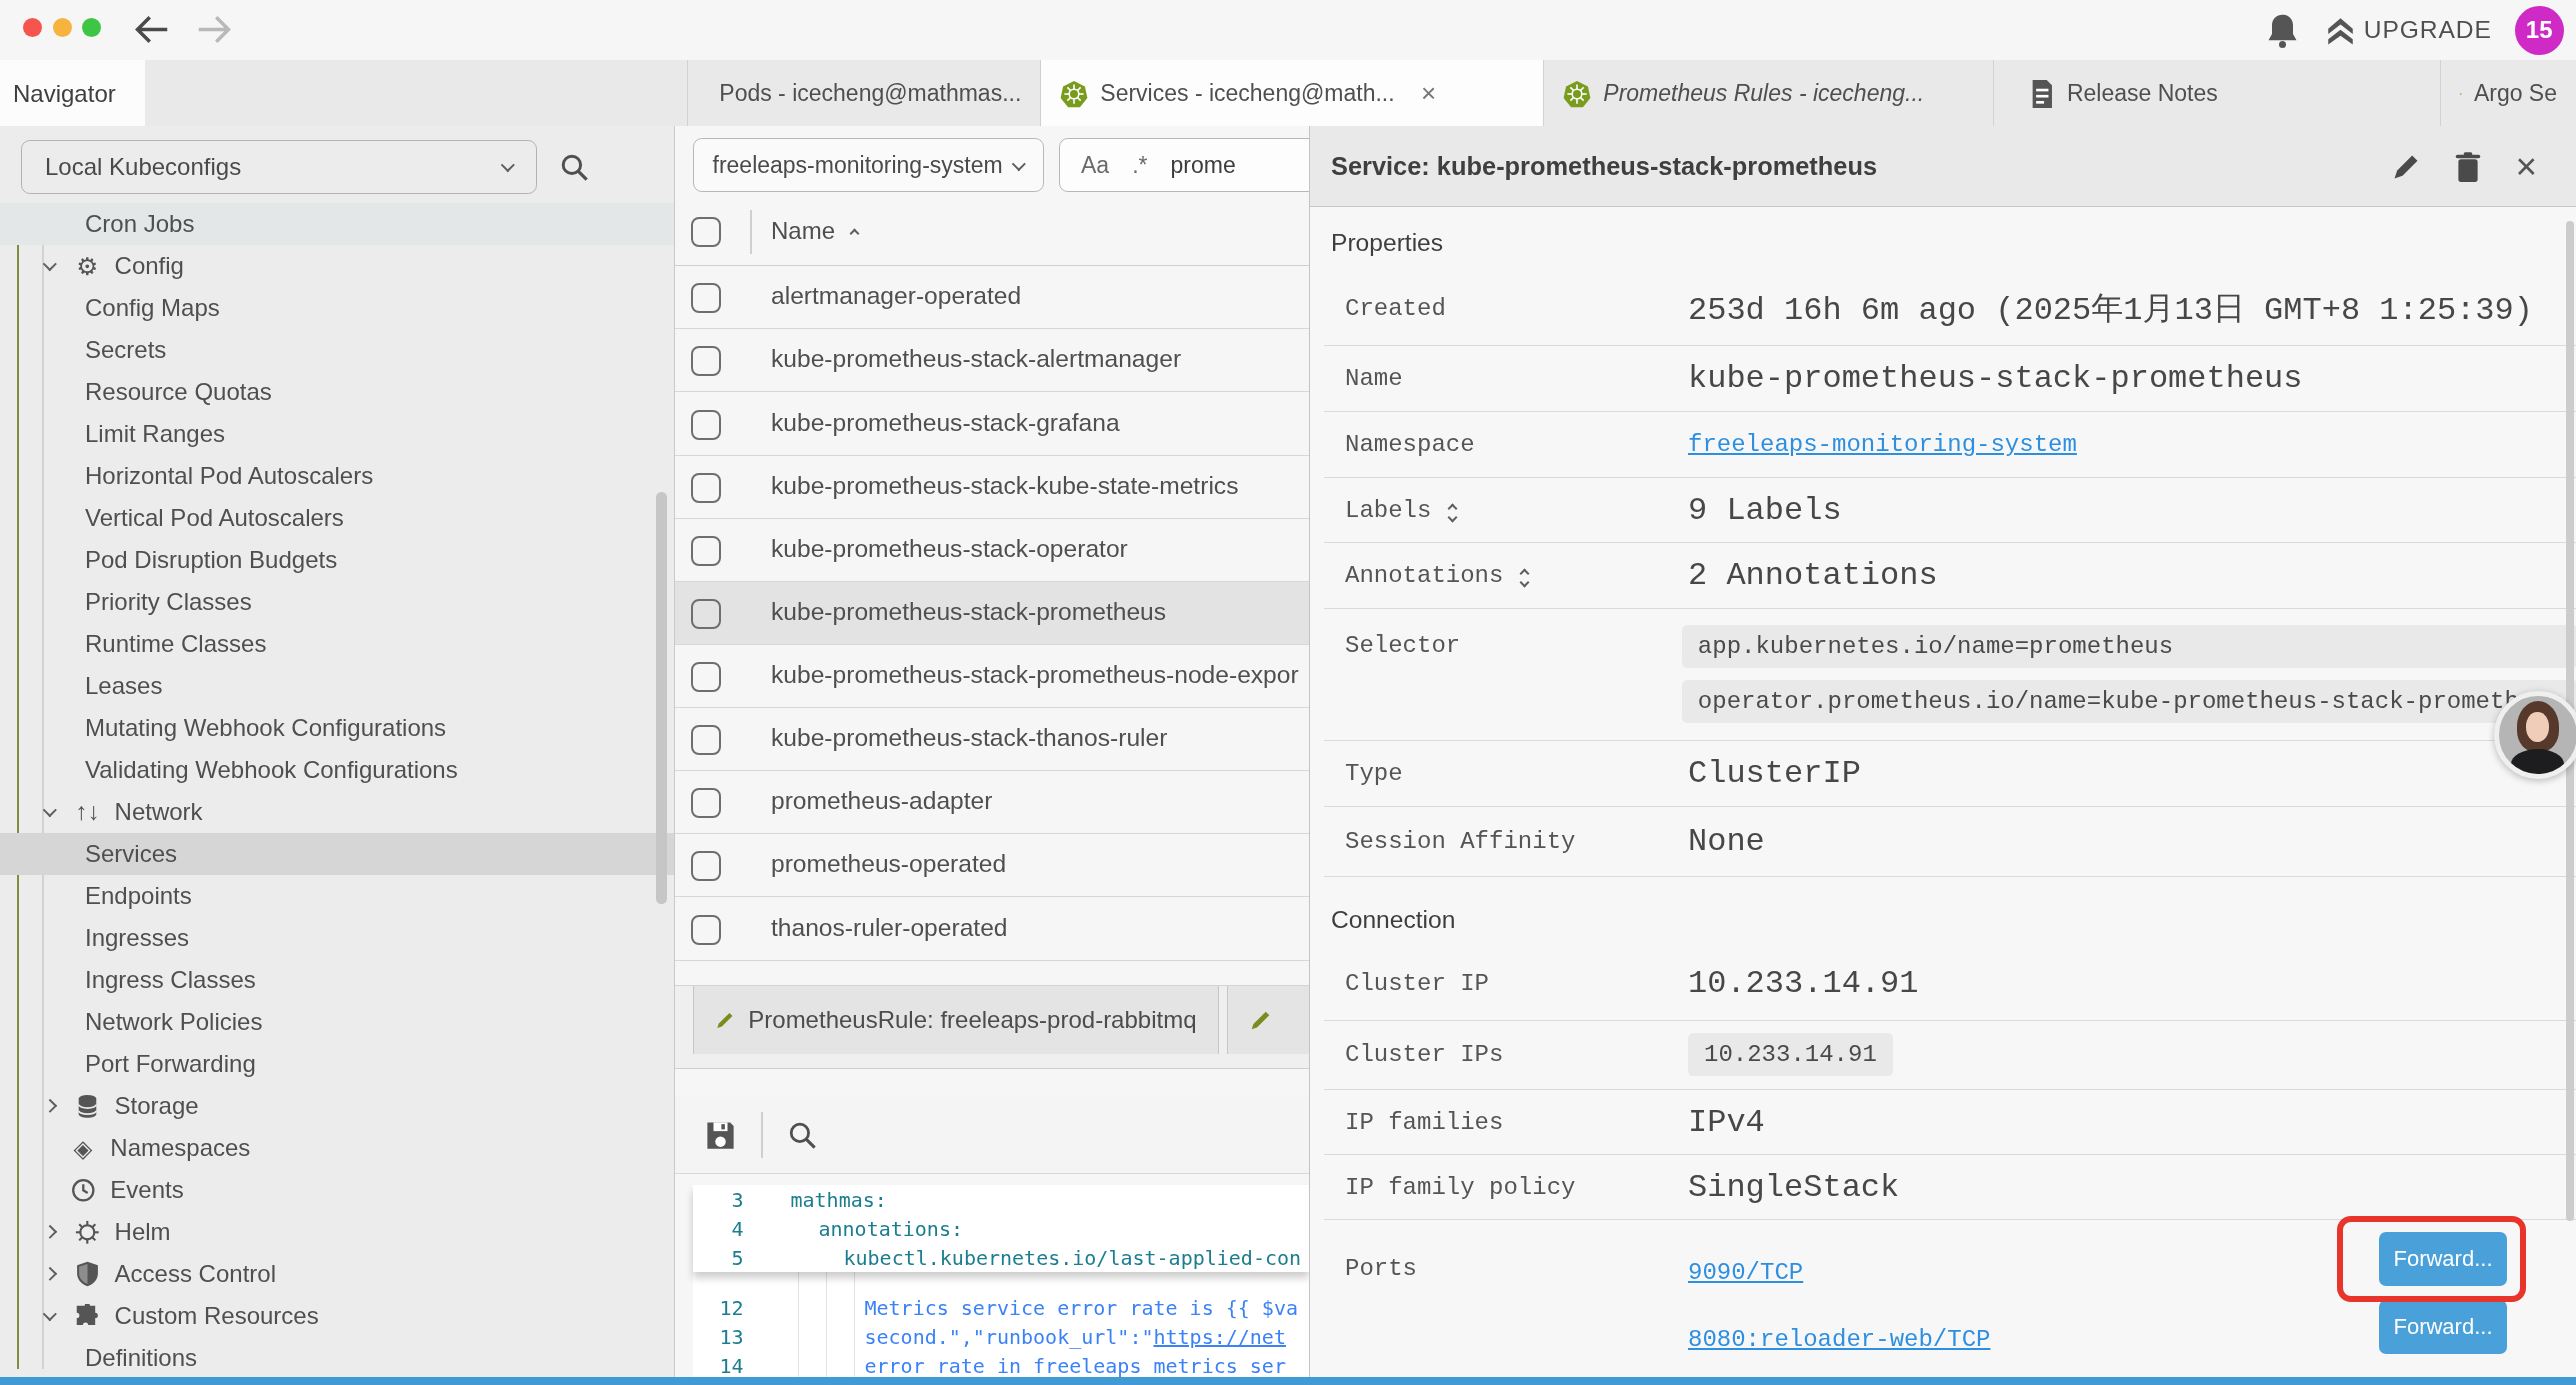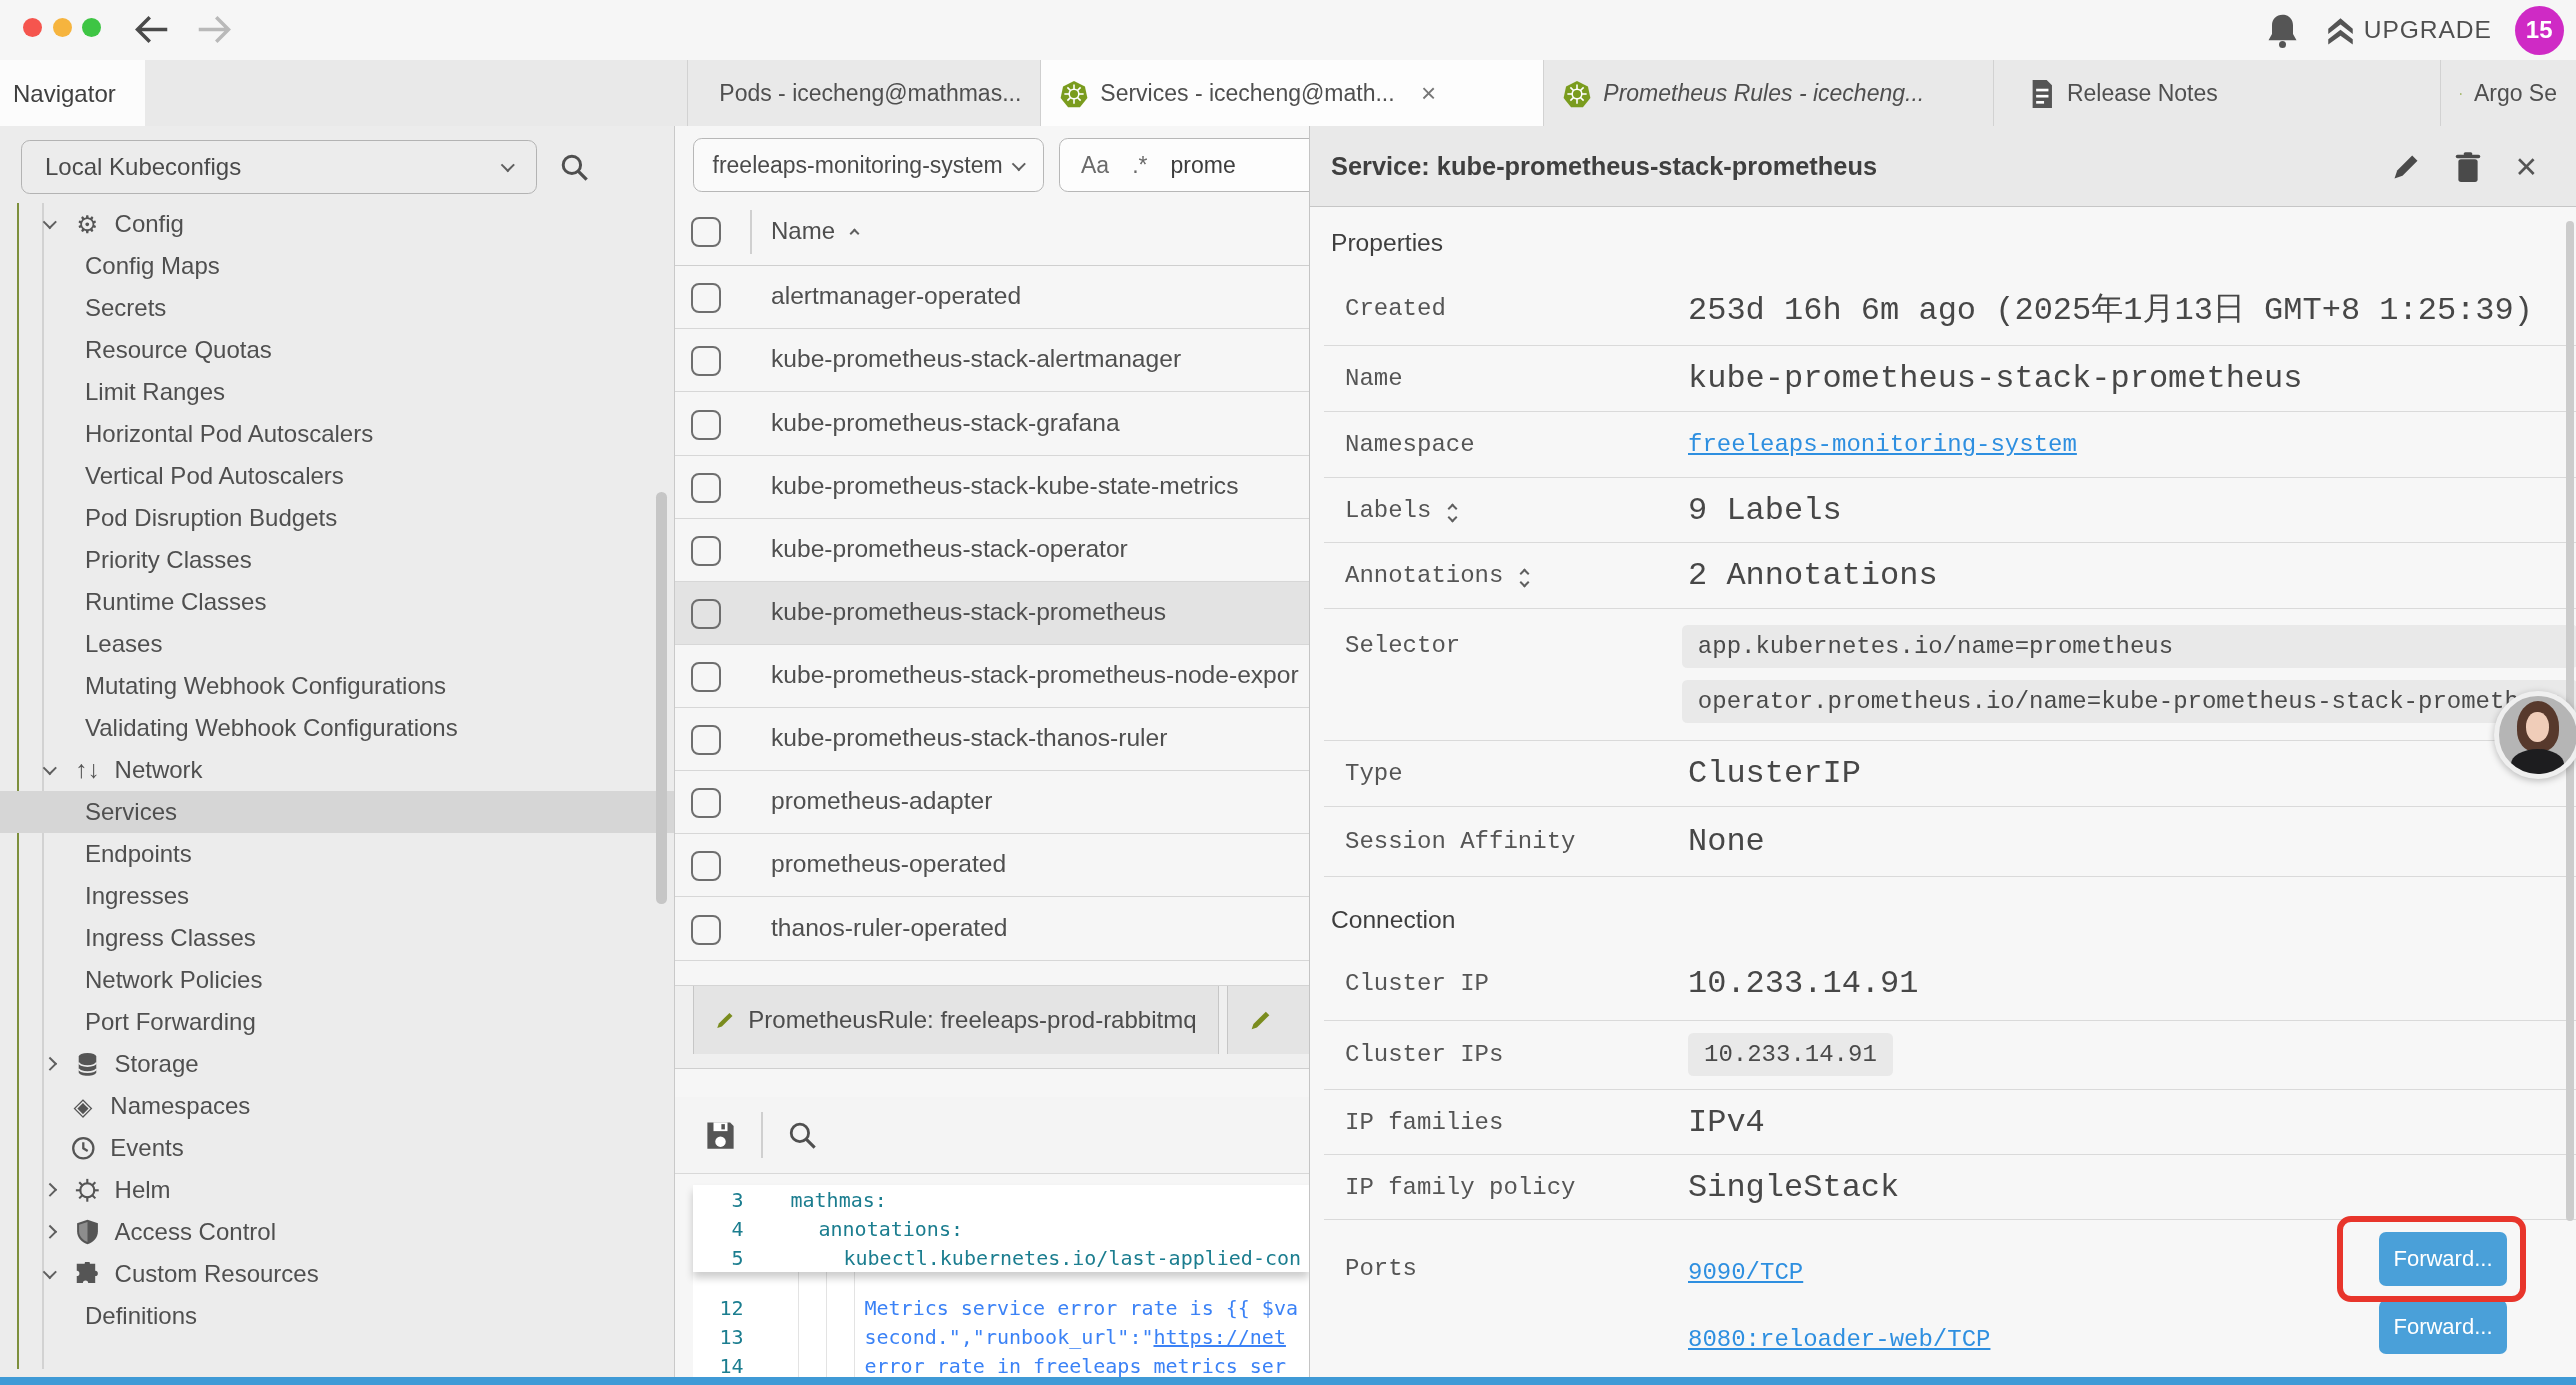--- a/index.html
+++ b/index.html
@@ -235,20 +235,23 @@
     <svg width="33" height="33" viewBox="0 0 38 38">
         <circle cx="16" cy="16" r="10" fill="none" stroke="#4f4f4f" stroke-width="3.4"></circle>
         <line x1="23.5" y1="23.5" x2="33" y2="33" stroke="#4f4f4f" stroke-width="3.8"></line>
       </svg>
   </div>
 
   <div class="guide-olive abs"></div>
   <div class="guide-gray abs"></div>
 
   <div class="tree abs">
+    <div class="trow leaf hl">
+        <span>Cron Jobs</span>
+      </div>
 
     <div class="trow grp">
       <span class="tchev">
           <span class="chev down"></span>
         </span>
       <span class="ticon">⚙</span>
       <span>Config</span>
     </div>
 
     <div class="trow leaf">

